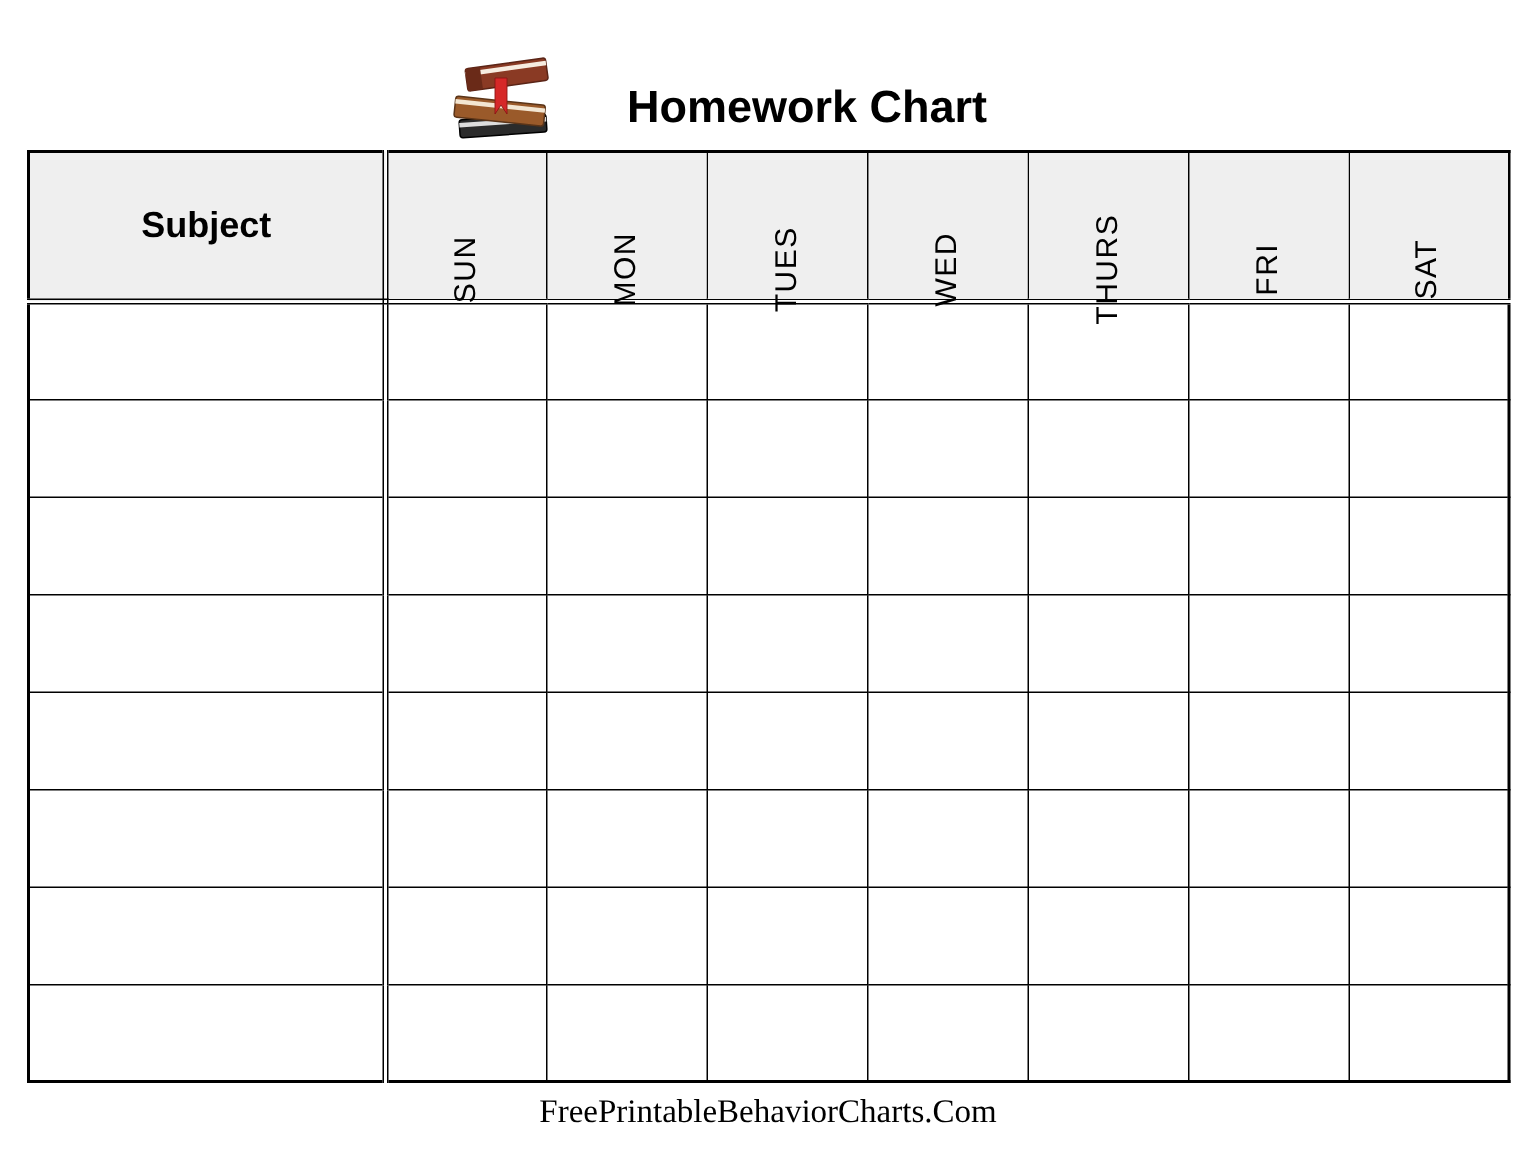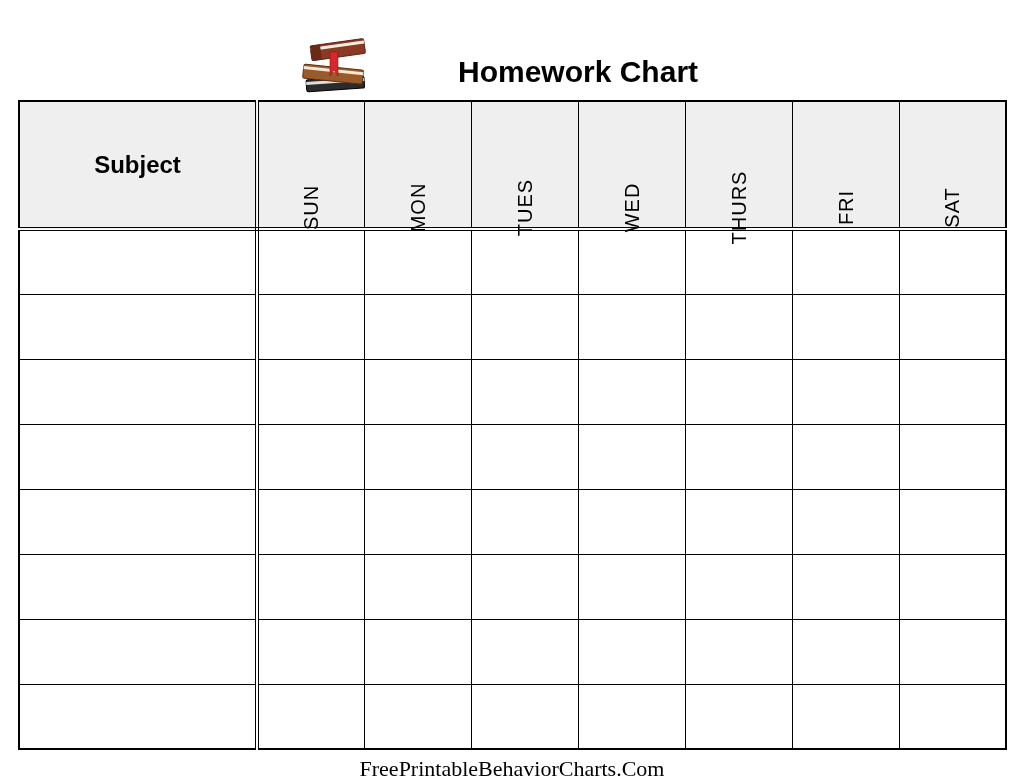--- a/index.html
+++ b/index.html
@@ -24,37 +24,37 @@
     }
     .books-icon {
       position: absolute;
       left: 280px;
       top: 12px;
       width: 80px;
       height: 70px;
     }
     .title {
       position: absolute;
-      left: 440px;
+      left: 400px;
       top: 35px;
       font-size: 30px;
       font-weight: bold;
       color: #000;
       font-family: "Comic Sans MS", cursive, sans-serif;
     }
     table.chart {
       border-collapse: collapse;
       width: 986px;
       table-layout: fixed;
       border: 2px solid #000;
     }
     table.chart th {
       background: #efefef;
       border: 1px solid #000;
-      height: 128px;
+      height: 100px;
       vertical-align: middle;
     }
     th.subject {
       width: 238px;
       font-family: "Comic Sans MS", cursive, sans-serif;
       font-size: 24px;
       font-weight: bold;
       text-align: center;
     }
     th.day {

